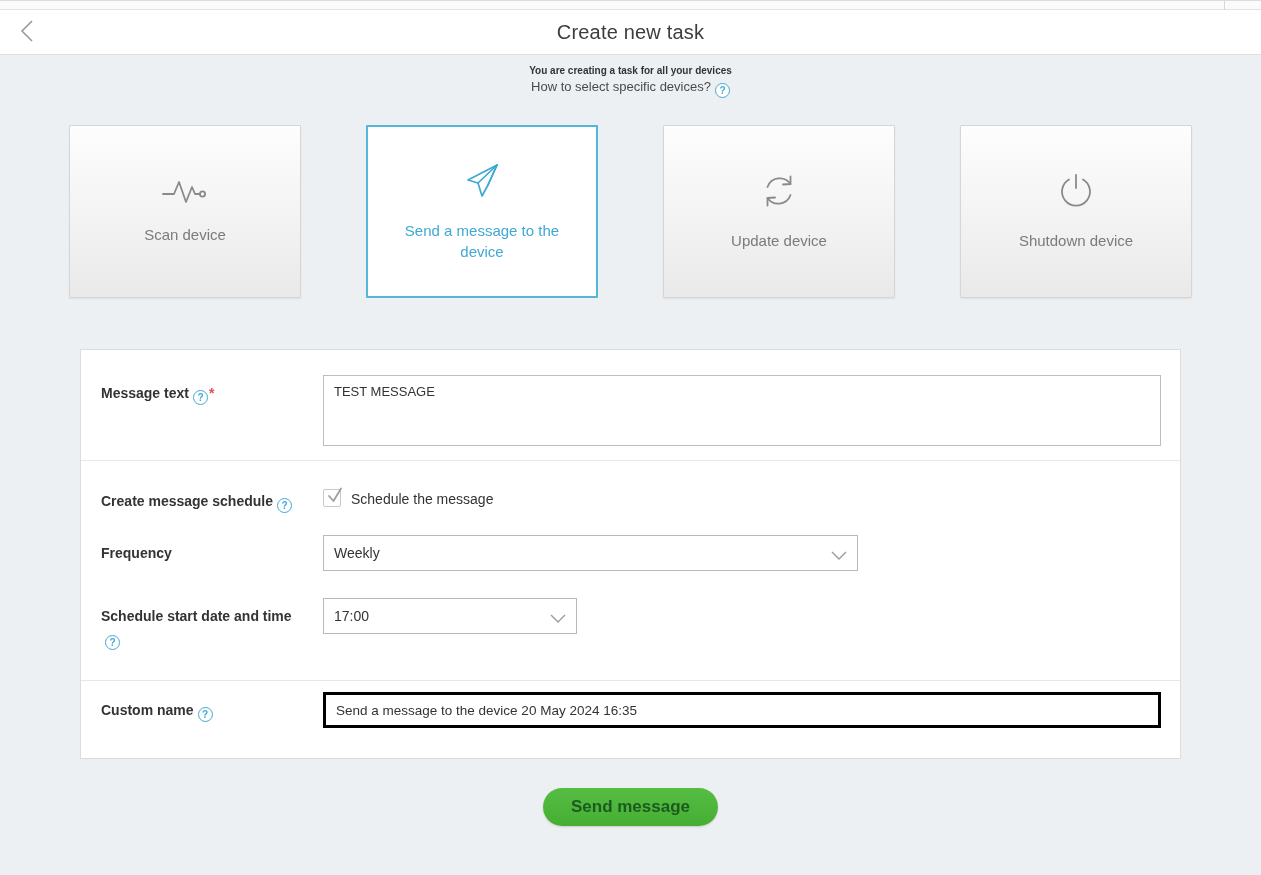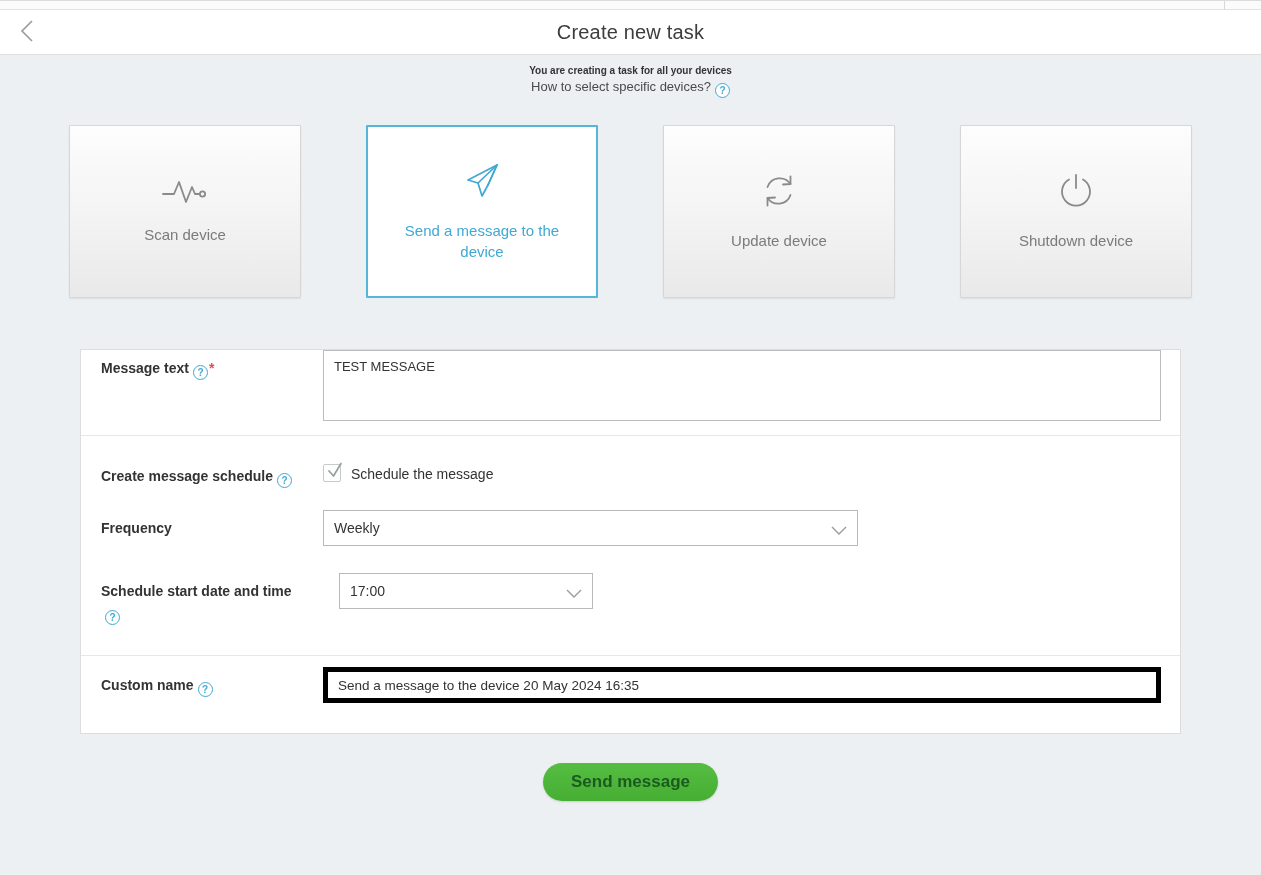--- a/index.html
+++ b/index.html
@@ -62,42 +62,42 @@
   .panel {
     width:1101px; margin:51px auto 0; background:#ffffff; border:1px solid #dcdcdc;
   }
   .row { display:flex; padding-left:20px; padding-right:21px; }
   .row-label {
     flex:none; width:222px; padding-right:20px;
     font-size:14px; font-weight:bold; color:#333; line-height:1.55; padding-top:8px;
   }
   .row-field { flex:1; }
   .divider { border-top:1px solid #e7e7e7; }
-  .row-message { padding-bottom:14px; }
+  .row-message { padding-top:25px; padding-bottom:14px; }
   .row-schedule { padding-top:22px; padding-bottom:0; }
   .row-frequency { padding-top:22px; padding-bottom:0; }
-  .row-start { padding-top:27px; padding-bottom:30px;gap:16px; }
+  .row-start { padding-top:27px; padding-bottom:30px; }
   .row-custom { padding-top:11px; padding-bottom:30px;justify-content:space-between; }
   textarea.msg {
     width:838px; height:71px; resize:none; border:1px solid #bdbdbd; background:#fff;
     font-family:inherit; font-size:13px; color:#333; padding:8px 10px; outline:none; display:block;
   }
   .box {
     height:36px; border:1px solid #b9b9b9; background:#fff; position:relative;
     display:flex; align-items:center; font-size:14px; color:#333;
     padding:0 32px 0 10px; cursor:pointer;
   }
   .box .chev { position:absolute; right:10px; top:12px; }
   .freq-box { width:535px; }
   .date-box { width:234px; }
   .time-box { width:254px; }
   .start-fields { display:flex; gap:28px; }
   .cal-btn { position:absolute; right:8px; top:7px; cursor:pointer; }
   input.custom-input {
-    width:838px; height:36px; border:5px solid #000000; background:#fff;
+    width:838px; height:36px; border:3px solid #000000; background:#fff;
     font-family:inherit; font-size:13.5px; color:#333; padding:0 10px; outline:none; display:block;
   }
   
   .check-wrap { display:flex; align-items:flex-start; padding-top:6px; cursor:pointer; }
   .checkbox {
     width:18px; height:18px; border:1px solid #c9c9c9; border-radius:2px; background:#fff;
     position:relative; flex:none;
   }
   .checkbox svg { position:absolute; left:2px; top:-3px; overflow:visible; }
   .check-label { font-size:14px; color:#333; margin-left:10px; line-height:20px; }

